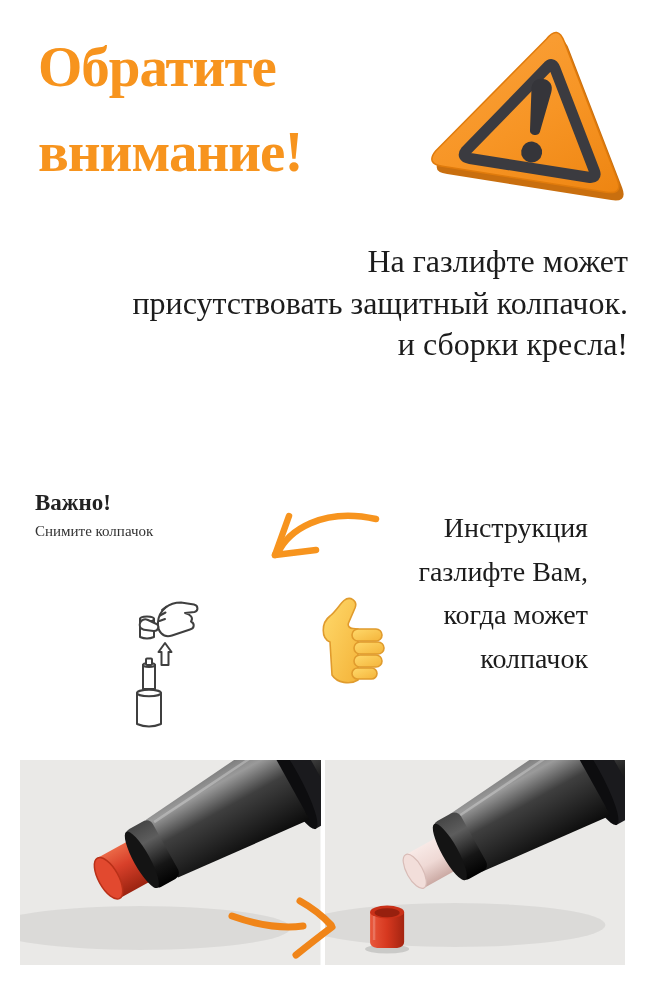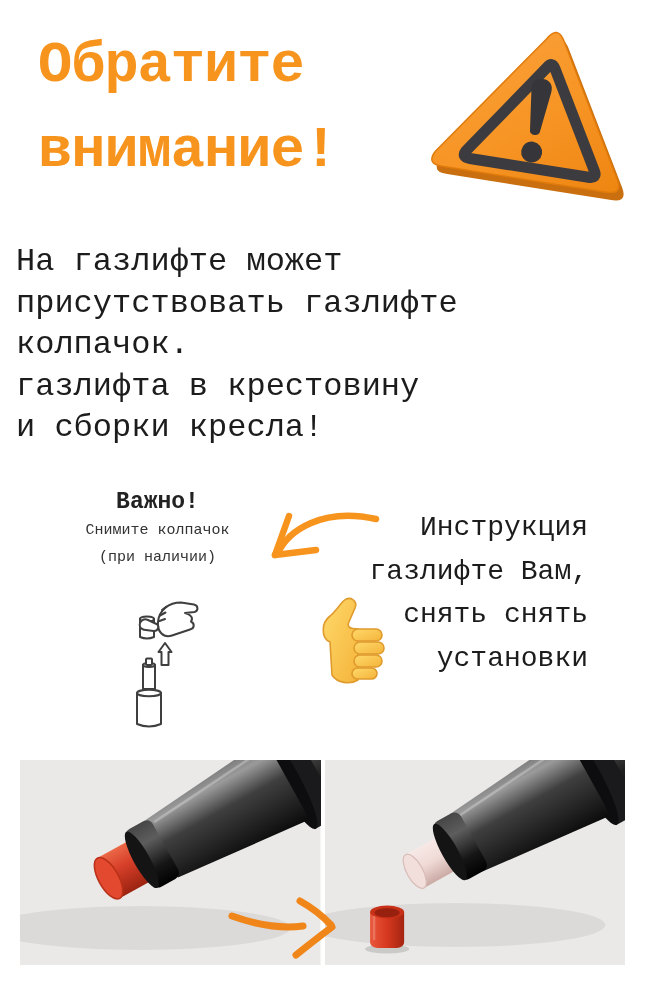--- a/index.html
+++ b/index.html
@@ -1,39 +1,39 @@
 <!DOCTYPE html>
 <html><head>
 <meta charset="utf-8">
 <style>
   html,body{margin:0;padding:0;background:#fff;}
   #page{
     position:relative;width:645px;height:1000px;margin:0 auto;
     background:#fff;overflow:hidden;
-    font-family:Liberation Mono, monospace;
+    font-family:Liberation Serif, serif;
     color:#1d1d1d;
   }
   
   .headline{
     position:absolute;left:38px;top:24px;
     font-size:57px;line-height:85px;font-weight:bold;
     color:#F7941E;letter-spacing:-1px;
   }
   
   .warn-icon{position:absolute;left:430px;top:14px;width:208px;height:208px;}
   
   .notice{
-    position:absolute;left:16px;top:241px;width:628px;
-    text-align:left;font-size:32px;line-height:41.5px;color:#1c1c1c;
+    position:absolute;left:0;top:241px;width:628px;
+    text-align:right;font-size:32px;line-height:41.5px;color:#1c1c1c;
   }
   .notice b{font-weight:bold;}
   
   .important{
     position:absolute;left:35px;top:489px;width:245px;
-    text-align:center;color:#2b2b2b;
+    text-align:left;color:#2b2b2b;
   }
   .important .imp-title{font-size:23px;font-weight:bold;line-height:27px;margin-bottom:2px;color:#222;}
   .important .imp-line{font-size:15px;line-height:26.5px;color:#333;}
   .removal-diagram{position:absolute;left:128px;top:597px;width:82px;height:133px;}
   
   .curved-arrow{position:absolute;left:264px;top:497px;width:118px;height:66px;}
   
   .instruction{
     position:absolute;right:57px;top:506px;width:330px;
     text-align:right;font-size:28px;line-height:43.5px;color:#1c1c1c;
@@ -72,29 +72,27 @@
         <path d="M104 24 Q113 8 122 24 L196 152 Q204 166 187 166 L21 166 Q4 166 12 152 Z" fill="url(#triFace)" stroke="#E07B0C" stroke-width="1.5"></path>
         <path d="M109 52 Q113 45 117 52 L172 147 Q176 154 167 154 L47 154 Q38 154 42 147 Z" fill="none" stroke="#3B3B40" stroke-width="11" stroke-linejoin="round"></path>
         <path d="M107 64 C114 64 118 69 117 76 L112 117 C111.5 122 102.5 122 102 117 L97 76 C96 69 100 64 107 64 Z" fill="#35353A"></path>
         <circle cx="107" cy="138" r="10.5" fill="#35353A"></circle>
       </g>
     </svg>
   </div>
 
   <div class="notice">
     <div>На газлифте может</div>
-    <div>присутствовать газлифте колпачок.</div>
-    <div>газлифта в крестовину</div>
+    <div>присутствовать защитный колпачок.</div>
     <div>и сборки кресла!</div>
   </div>
 
   <div class="important">
     <div class="imp-title">Важно!</div>
     <div class="imp-line">Снимите колпачок</div>
-    <div class="imp-line">(при наличии)</div>
   </div>
 
   <div class="removal-diagram">
     <svg viewBox="0 0 82 133" xmlns="http://www.w3.org/2000/svg">
       <g fill="#ffffff" stroke="#3f3f3f" stroke-width="2" stroke-linejoin="round" stroke-linecap="round">
 
         <path d="M9 96 L9 127 Q21 132 33 127 L33 96"></path>
         <ellipse cx="21" cy="96" rx="12" ry="3.2"></ellipse>
 
         <path d="M15 68 L15 92 L27 92 L27 68"></path>
@@ -122,22 +120,22 @@
         <path d="M14 56 C24 34 58 10 112 22"></path>
         <path d="M11 58 L25 19"></path>
         <path d="M11 58 L52 53"></path>
       </g>
     </svg>
   </div>
 
   <div class="instruction">
     <div>Инструкция</div>
     <div>газлифте Вам,</div>
-    <div>снять снять</div>
-    <div>установки</div>
+    <div>когда может</div>
+    <div>колпачок</div>
   </div>
 
   <div class="thumbs-up">
     <svg viewBox="0 0 72 92" xmlns="http://www.w3.org/2000/svg">
       <defs>
         <linearGradient id="thumbG" x1="0" y1="0" x2="1" y2="1">
           <stop offset="0" stop-color="#FFD96B"></stop>
           <stop offset="1" stop-color="#F4B43A"></stop>
         </linearGradient>
       </defs>

